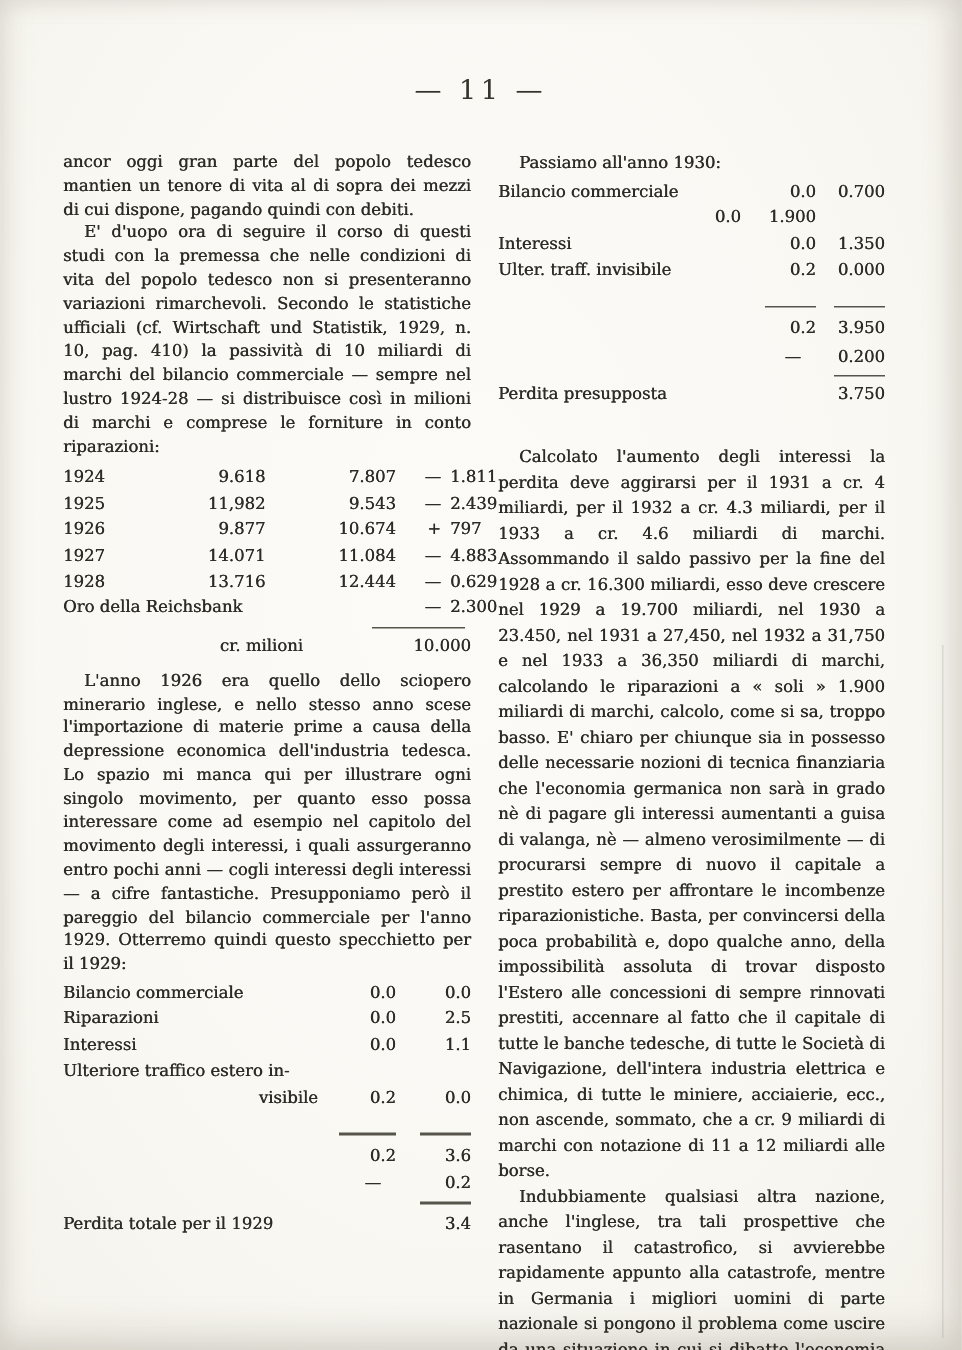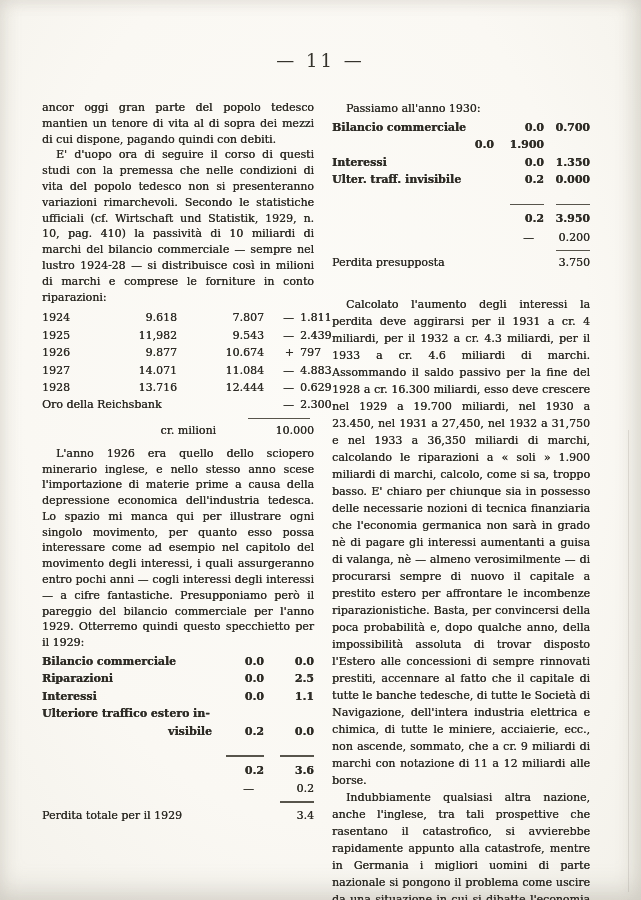--- a/index.html
+++ b/index.html
@@ -32,26 +32,26 @@
   p.noindent{text-indent:0;}
 
   
   .trade-table{margin:4px 0 6px;line-height:17.4px;}
   .trade-row{display:grid;grid-template-columns:46px 89px 87px 36px 1fr;}
   .trade-row .c-year{text-align:left;}
   .trade-row .c-num{text-align:right;}
   .trade-row .c-sign{text-align:right;padding-right:6px;}
   .trade-row .c-label{grid-column:1/4;text-align:left;}
   .tt-rule{height:1.5px;background:#57544b;width:62px;margin:4px 4px 3px auto;}
-  .tt-total{display:flex;justify-content:flex-end;align-items:baseline;gap:10px;}
+  .tt-total{display:flex;justify-content:flex-end;align-items:baseline;gap:24px;}
   .tt-total .v{width:52px;text-align:right;margin-left:36px;}
 
   
   .mini{line-height:17.4px;margin-top:2px;}
-  .mini-row{display:grid;font-weight:bold;}
+  .mini-row{display:grid;}
   .m29{grid-template-columns:1fr 52px 50px;}
   .m30{grid-template-columns:1fr 50px 46px;}
   .mini-row .lab{text-align:left;}
   .mini-row .lab2{text-align:right;padding-left:40px;}
   .mini-row .num{text-align:right;}
   .mini-rules{margin-top:15px;}
   .mini-rules .bar{height:1.5px;background:#57544b;justify-self:end;}
   .bar-38{width:38px;}
   .bar-34{width:34px;}
   .mini .subtotal{margin-top:5px;}

